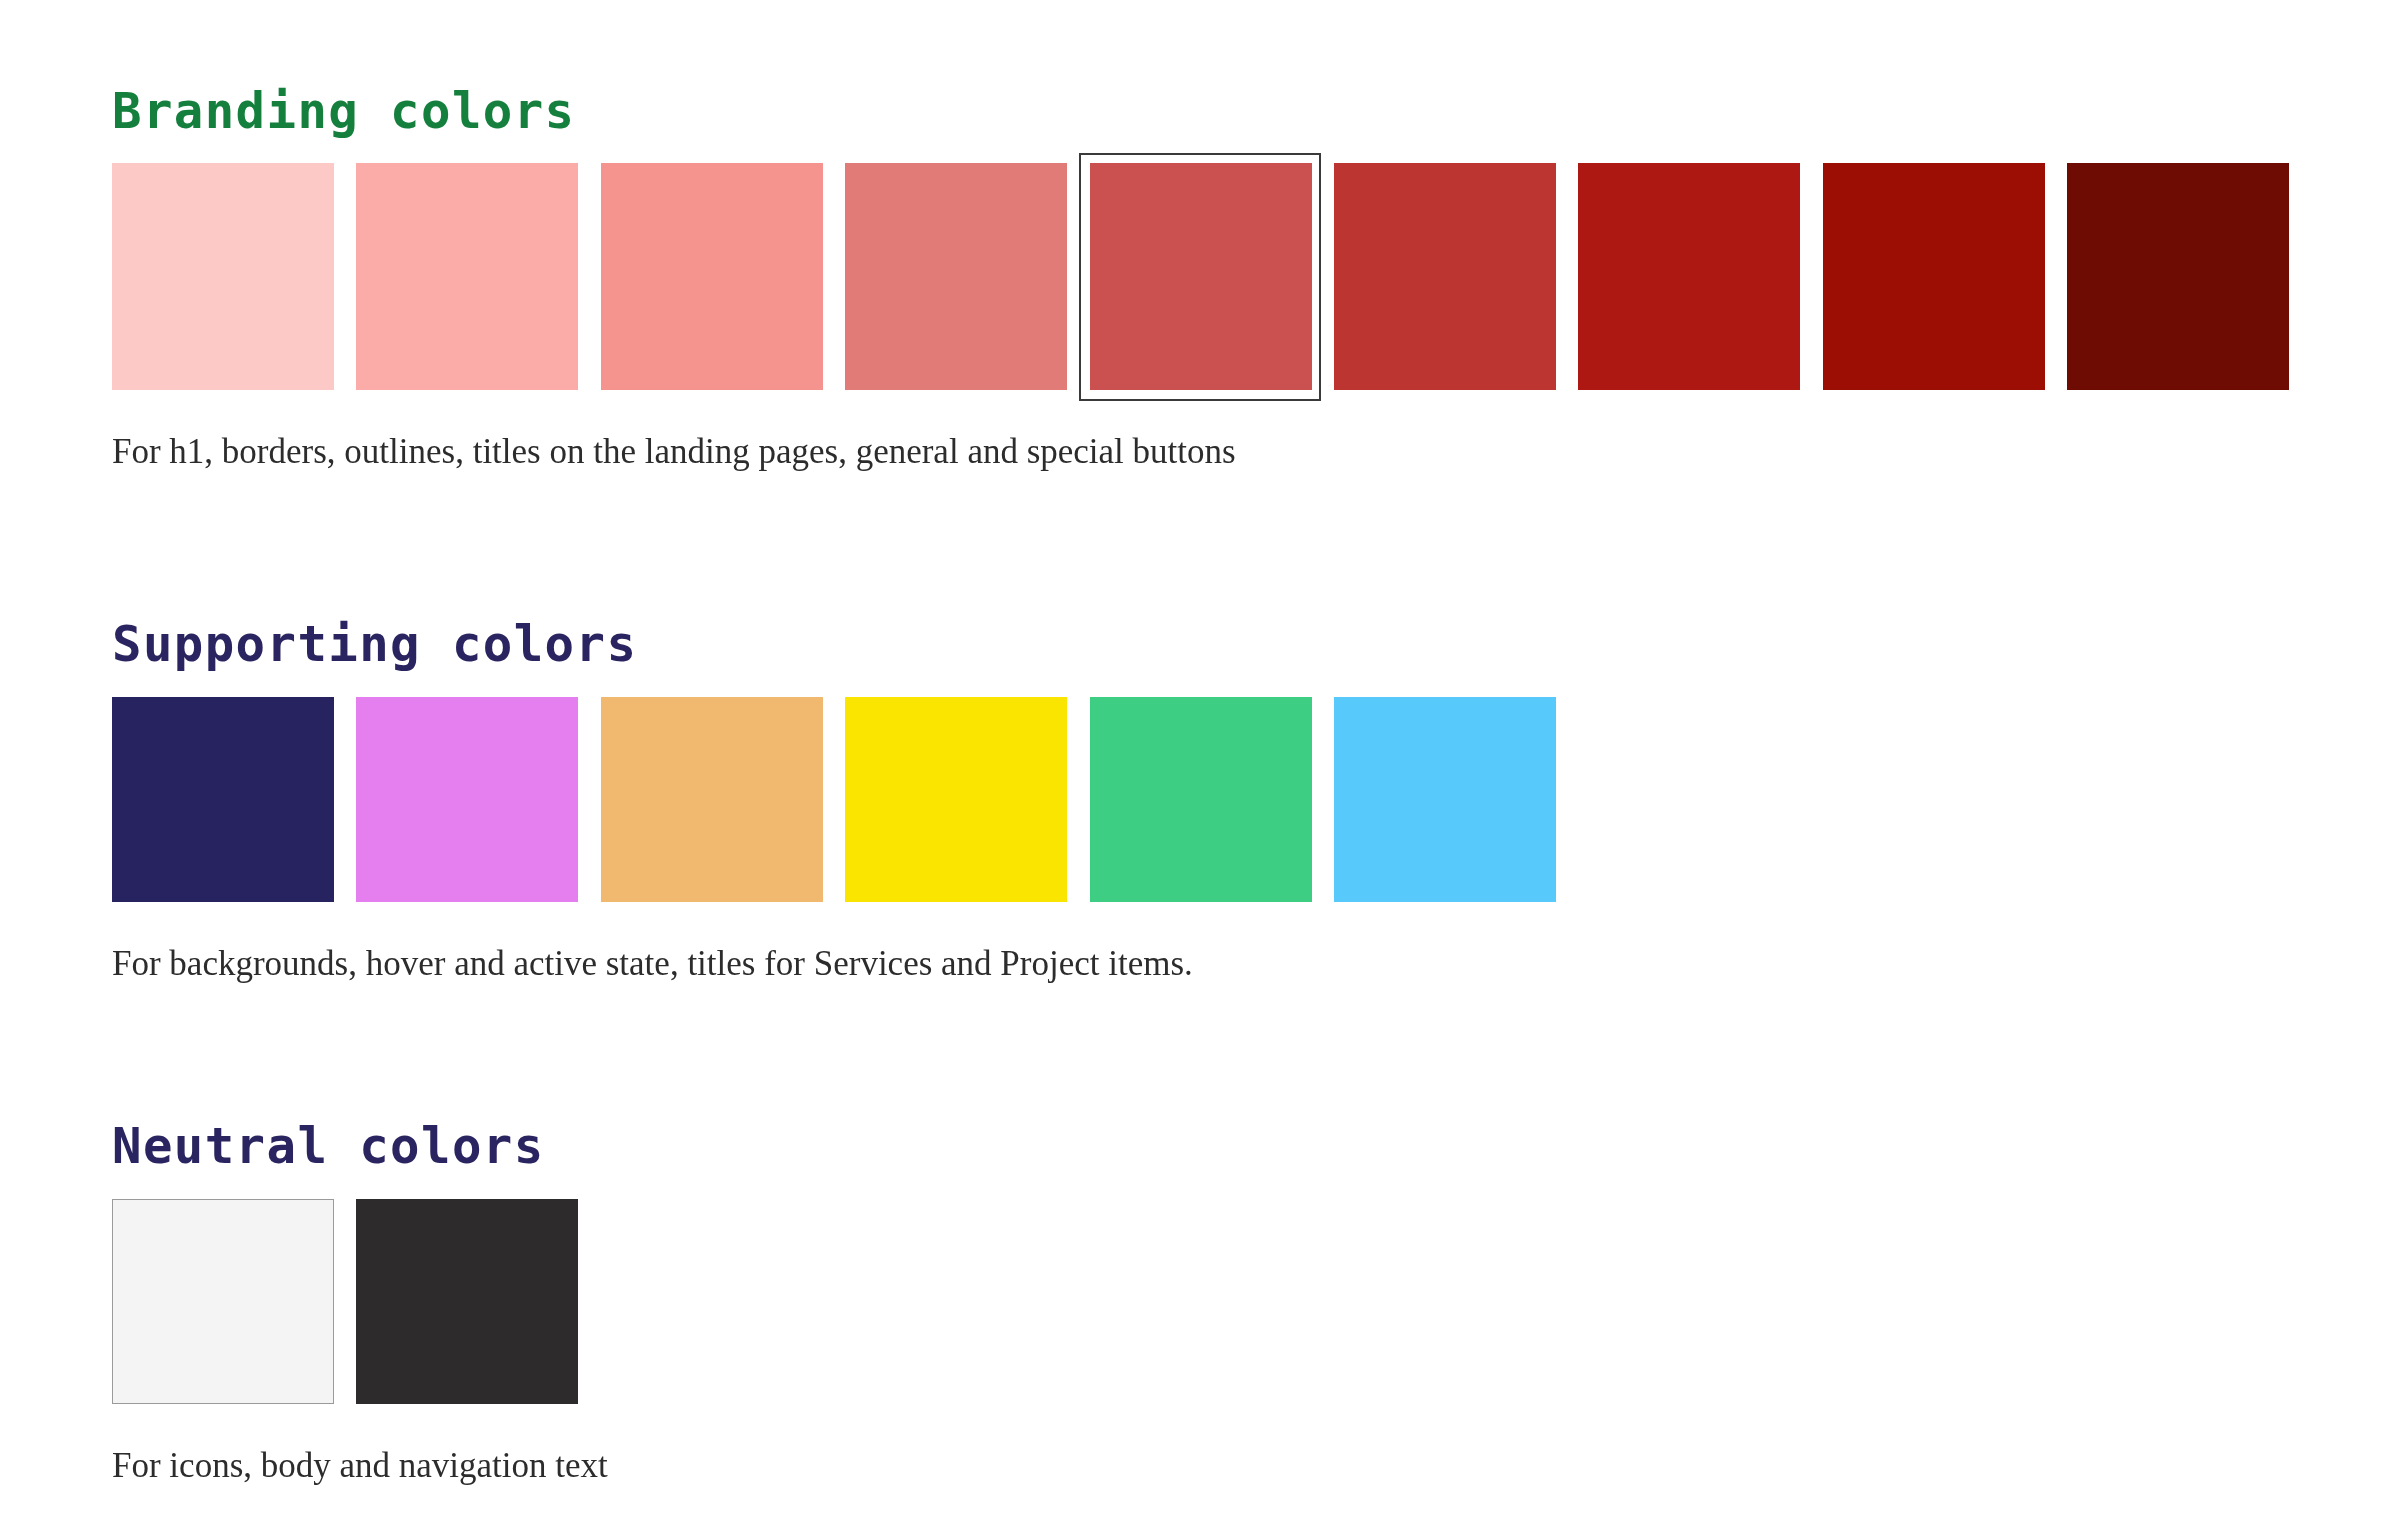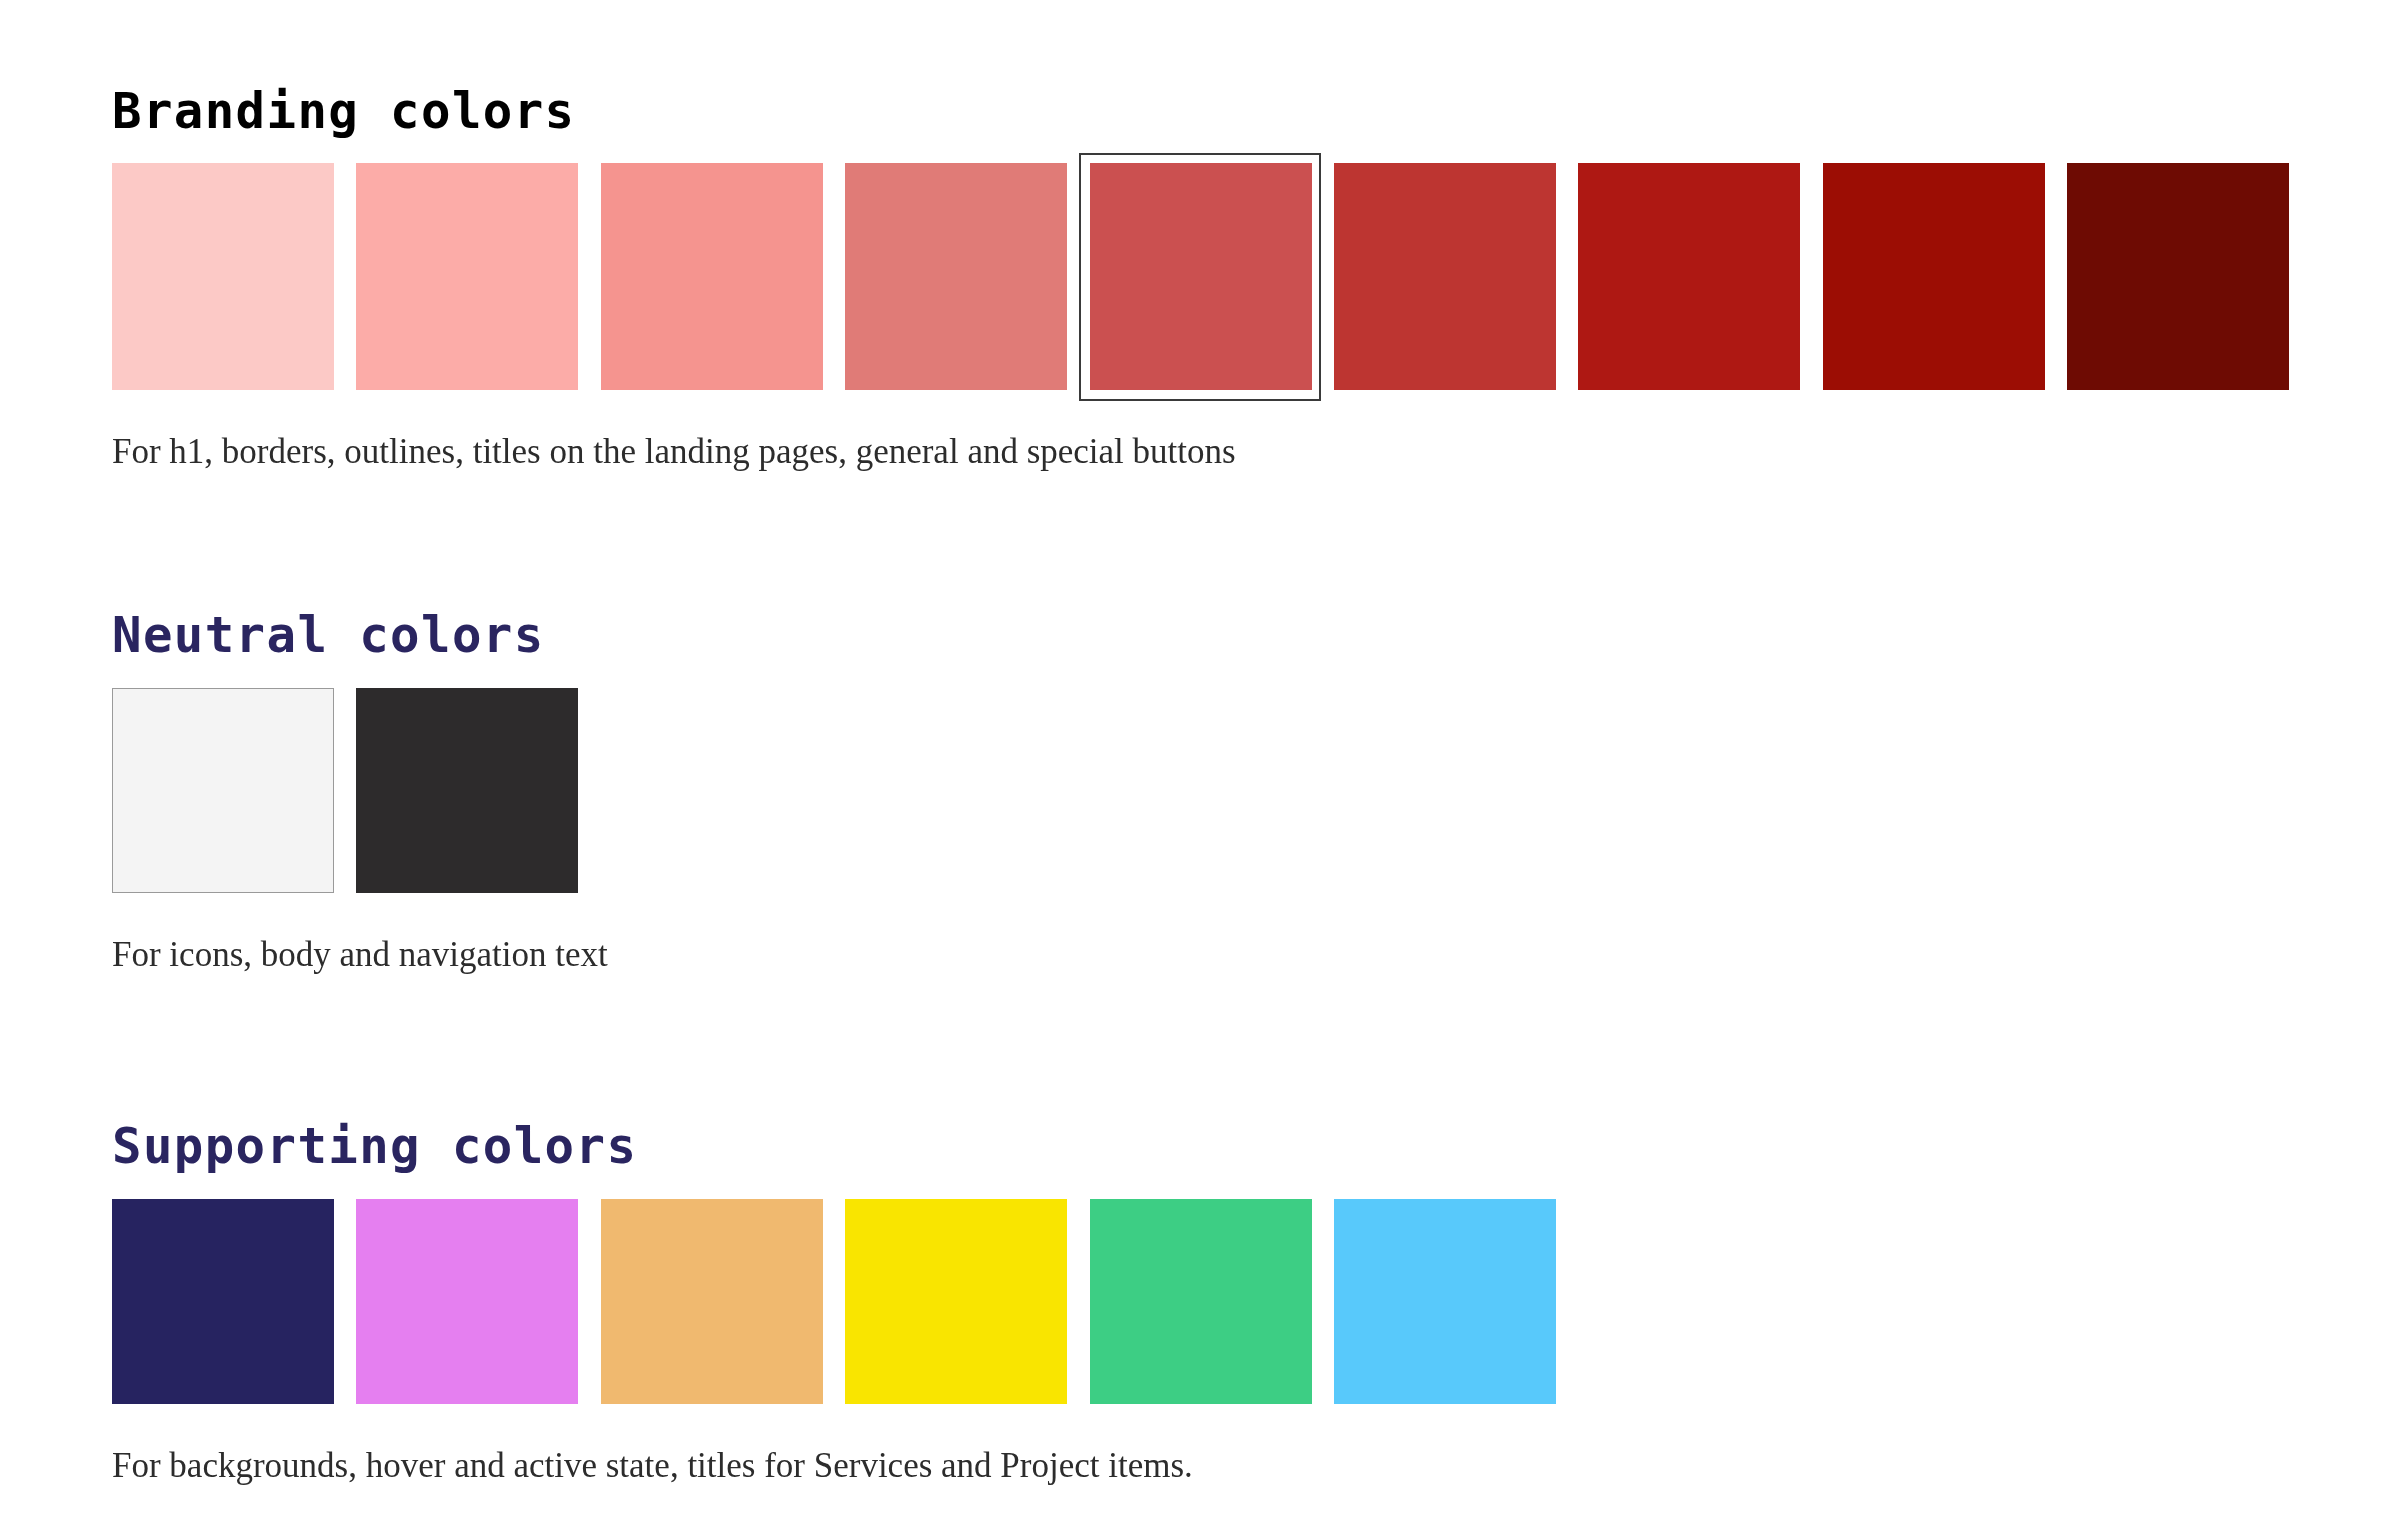--- a/index.html
+++ b/index.html
@@ -96,21 +96,21 @@
   .row-small .swatch-cell .chip { height: 205px; }
   .row-neutral .swatch-cell { height: 205px; }
   .row-neutral .swatch-cell .chip { height: 205px; }
 </style>
 </head>
 <body>
 
 <div class="page">
 
   <section class="section section-branding">
-    <h2 class="section-title" style="color: #000000;">Branding colors</h2>
+    <h2 class="section-title" style="color: #15803d;">Branding colors</h2>
     <div class="swatch-row">
         <div class="swatch-cell" title="#fcc9c6">
           <div class="chip" style="background: rgb(252, 201, 198);"></div>
         </div>
         <div class="swatch-cell" title="#fcaca8">
           <div class="chip" style="background: rgb(252, 172, 168);"></div>
         </div>
         <div class="swatch-cell" title="#f5948f">
           <div class="chip" style="background: rgb(245, 148, 143);"></div>
         </div>
@@ -130,33 +130,20 @@
         <div class="swatch-cell" title="#9c0d04">
           <div class="chip" style="background: rgb(156, 13, 4);"></div>
         </div>
         <div class="swatch-cell" title="#6e0b03">
           <div class="chip" style="background: rgb(110, 11, 3);"></div>
         </div>
       </div>
     <p class="caption">For h1, borders, outlines, titles on the landing pages, general and special buttons</p>
   </section>
 
-  <section class="section section-neutral">
-    <h2 class="section-title" style="color: rgb(42, 37, 96);">Neutral colors</h2>
-    <div class="swatch-row row-neutral">
-        <div class="swatch-cell" title="#f4f4f4">
-          <div class="chip has-outline" style="background: rgb(244, 244, 244);"></div>
-        </div>
-        <div class="swatch-cell" title="#2d2b2c">
-          <div class="chip" style="background: rgb(45, 43, 44);"></div>
-        </div>
-      </div>
-    <p class="caption">For icons, body and navigation text</p>
-  </section>
-
   <section class="section section-supporting">
     <h2 class="section-title" style="color: rgb(42, 37, 96);">Supporting colors</h2>
     <div class="swatch-row row-small">
         <div class="swatch-cell" title="#262360">
           <div class="chip" style="background: rgb(38, 35, 96);"></div>
         </div>
         <div class="swatch-cell" title="#e57ff0">
           <div class="chip" style="background: rgb(229, 127, 240);"></div>
         </div>
         <div class="swatch-cell" title="#f0b96f">
@@ -168,14 +155,27 @@
         <div class="swatch-cell" title="#3dce84">
           <div class="chip" style="background: rgb(61, 206, 132);"></div>
         </div>
         <div class="swatch-cell" title="#58c9fb">
           <div class="chip" style="background: rgb(88, 201, 251);"></div>
         </div>
       </div>
     <p class="caption">For backgrounds, hover and active state, titles for Services and Project items.</p>
   </section>
 
+  <section class="section section-neutral">
+    <h2 class="section-title" style="color: rgb(42, 37, 96);">Neutral colors</h2>
+    <div class="swatch-row row-neutral">
+        <div class="swatch-cell" title="#f4f4f4">
+          <div class="chip has-outline" style="background: rgb(244, 244, 244);"></div>
+        </div>
+        <div class="swatch-cell" title="#2d2b2c">
+          <div class="chip" style="background: rgb(45, 43, 44);"></div>
+        </div>
+      </div>
+    <p class="caption">For icons, body and navigation text</p>
+  </section>
+
 </div>
 
 
 </body></html>

